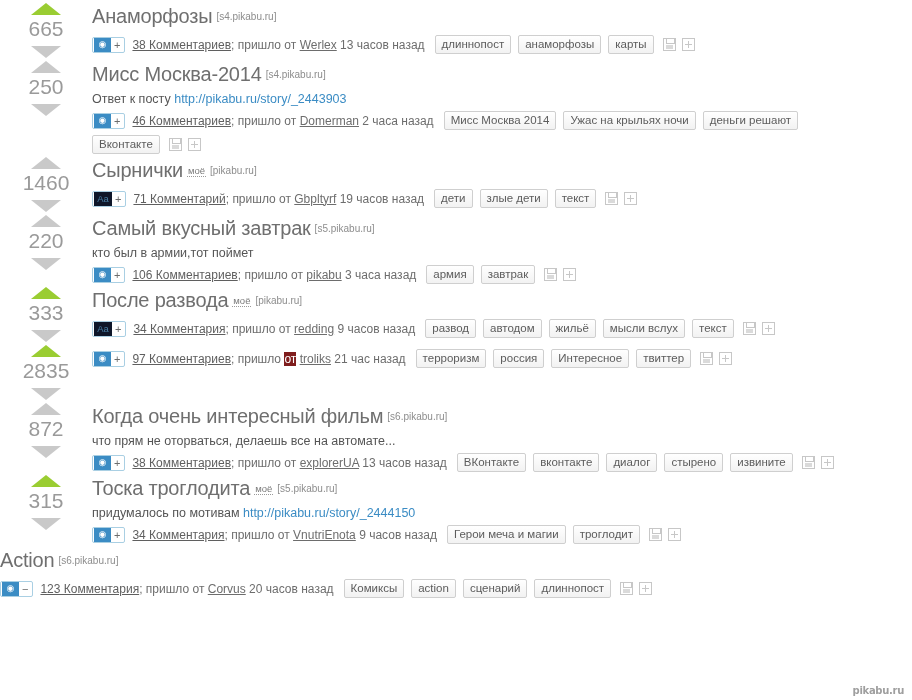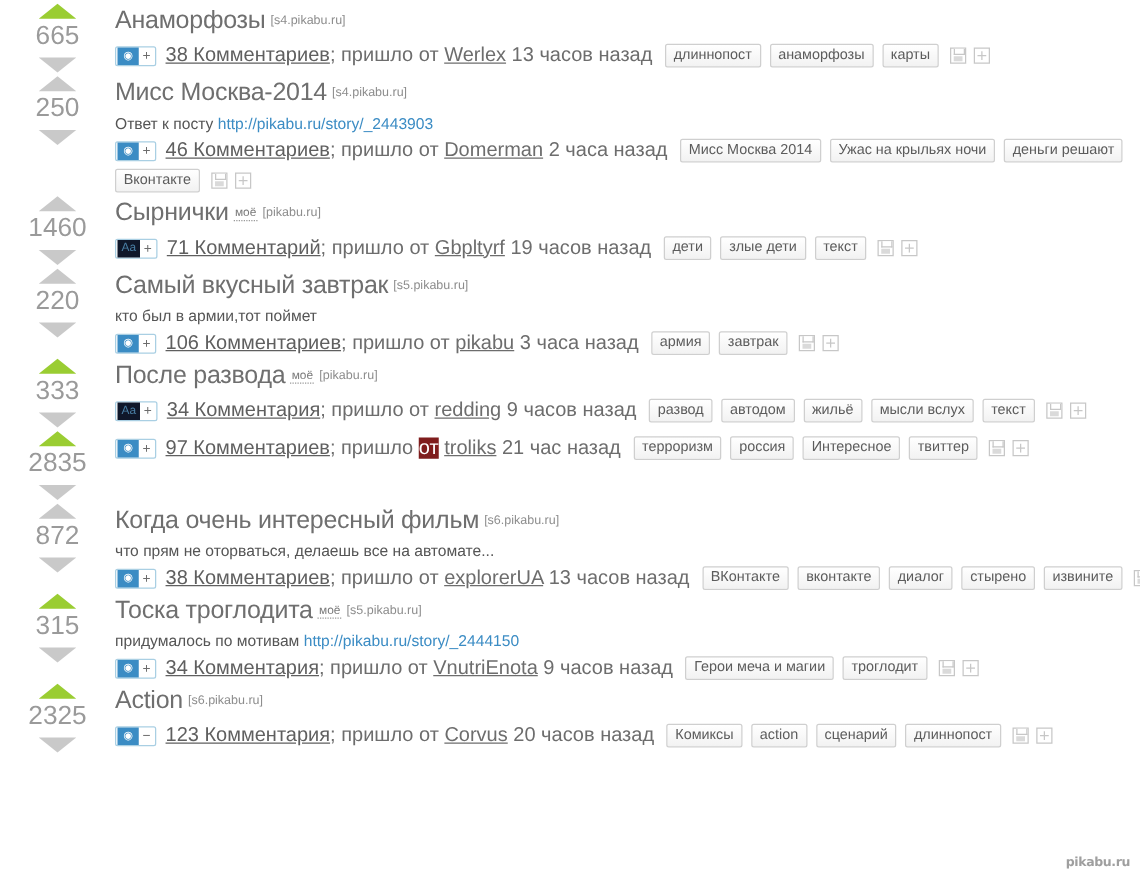--- a/index.html
+++ b/index.html
@@ -138,21 +138,21 @@
     font-weight: normal;
     width: 18px;
   }
   .badge .plus {
     padding: 0 4px 0 2px;
     color: #6c6c6c;
     font-size: 11px;
   }
 
   .meta-text {
-    font-size: 16px;
+    font-size: 12px;
     color: #6d6d6d;
     white-space: nowrap;
     margin-right: 10px;
   }
   .meta-text a {
     color: #6d6d6d;
     text-decoration: underline;
     cursor: pointer;
   }
   .meta-text .comments { color: #5f5f5f; }
@@ -458,25 +458,20 @@
               <a class="tag">троглодит</a>
             </span>
             <span class="acts">
               <span class="ico save"></span>
               <span class="ico addbox"></span>
             </span>
           </div>
         </div>
       </div>
       <div class="story">
-        <div class="rating">
-          <div class="arrow-up hot"></div>
-          <div class="rating-value">2325</div>
-          <div class="arrow-down"></div>
-        </div>
         <div class="content">
           <div class="title-line"><a class="title">Action</a><span class="src">[s6.pikabu.ru]</span></div>
           <div class="meta-row">
             <span class="badge">
               <span class="glyph">◉</span>
               <span class="plus">−</span>
             </span>
             <span class="meta-text"><a class="comments">123 Комментария</a>; <span>пришло от</span> <a>Corvus</a> <span>20 часов назад</span></span>
             <span class="tags">
               <a class="tag">Комиксы</a>

